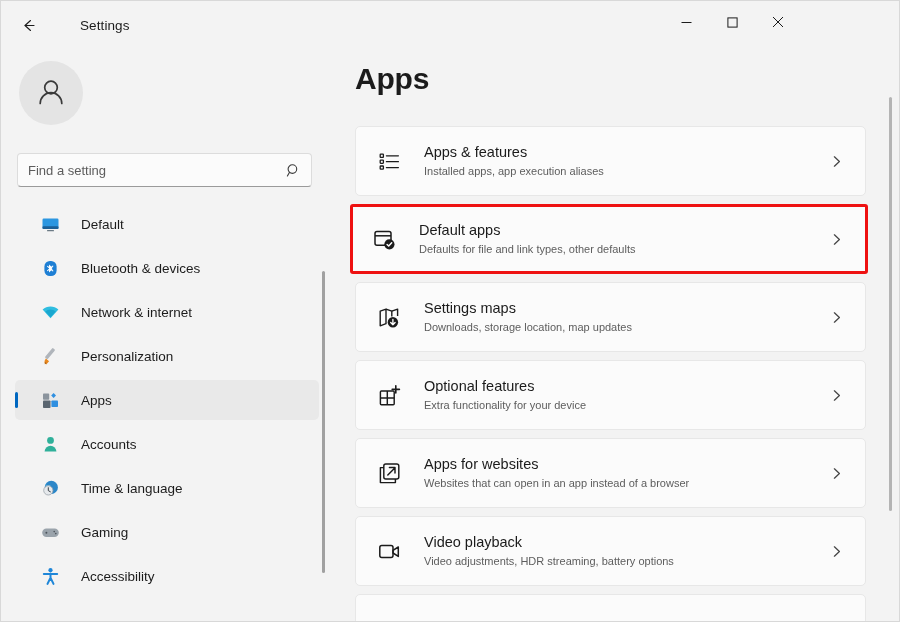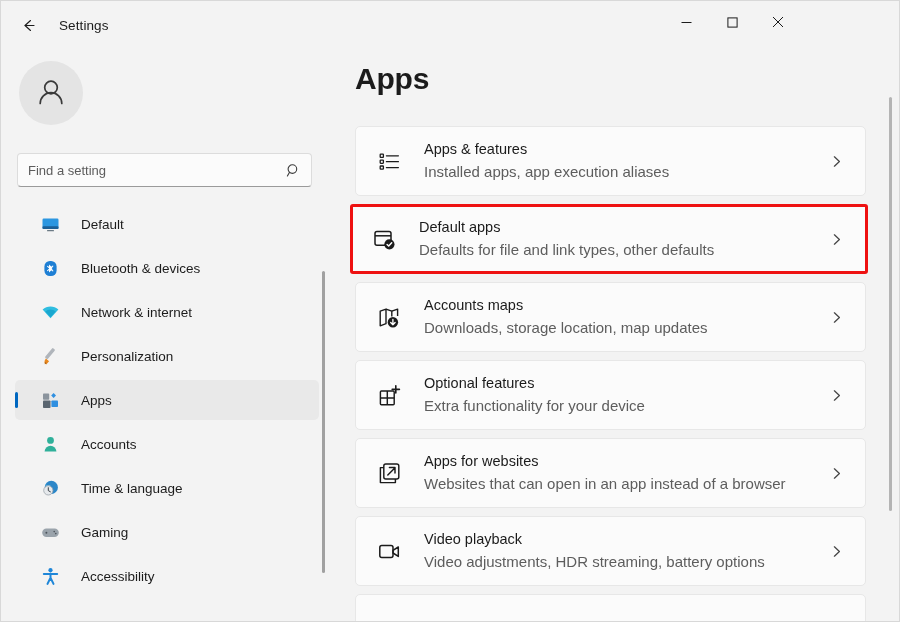--- a/index.html
+++ b/index.html
@@ -19,20 +19,21 @@
   }
 
   
   .titlebar {
     position: absolute;
     top: 0; left: 0;
     width: 800px;
     height: 48px;
     display: flex;
     align-items: center;
+    gap: 21px;
   }
 
   .back-btn {
     width: 34px; height: 34px;
     margin-left: 10px;
     display: flex;
     align-items: center;
     justify-content: center;
     border-radius: 4px;
     cursor: pointer;
@@ -220,21 +221,21 @@
     justify-content: space-between;
     flex: 1;
     min-width: 0;
   }
   .card-title {
     font-size: 14.5px;
     color: #1b1b1b;
     line-height: 1.35;
   }
   .card-sub {
-    font-size: 15px;
+    font-size: 11px;
     color: #5d5d5d;
     line-height: 1.4;
     margin-top: 1px;
   }
   .card-chevron {
     margin-right: 22px;
     display: flex;
     align-items: center;
     color: #444;
   }
@@ -459,21 +460,21 @@
       <span class="card-icon">
         <svg width="23" height="23" viewBox="0 0 23 23" fill="none">
           <path d="M2.2 5.2L8 3.1v14.6l-5.8 2.1V5.2z" stroke="#1b1b1b" stroke-width="1.4" stroke-linejoin="round"></path>
           <path d="M8 3.1l5.8 2.1v5.2" stroke="#1b1b1b" stroke-width="1.4" stroke-linejoin="round"></path>
           <path d="M13.8 5.2L19.6 3.1v7" stroke="#1b1b1b" stroke-width="1.4" stroke-linejoin="round"></path>
           <circle cx="14.9" cy="16.3" r="5.2" fill="#1b1b1b"></circle>
           <path d="M14.9 13.4v5.3M12.7 16.5l2.2 2.2 2.2-2.2" stroke="#fff" stroke-width="1.35" stroke-linecap="round" stroke-linejoin="round"></path>
         </svg>
       </span>
       <span class="card-text">
-        <span class="card-title">Accounts maps</span>
+        <span class="card-title">Settings maps</span>
         <span class="card-sub">Downloads, storage location, map updates</span>
       </span>
       <span class="card-chevron">
         <svg width="13" height="13" viewBox="0 0 13 13" fill="none">
           <path d="M4.4 1.8l5 4.7-5 4.7" stroke="#444" stroke-width="1.25" stroke-linecap="round" stroke-linejoin="round"></path>
         </svg>
       </span>
     </div>
 
     <div class="card">

